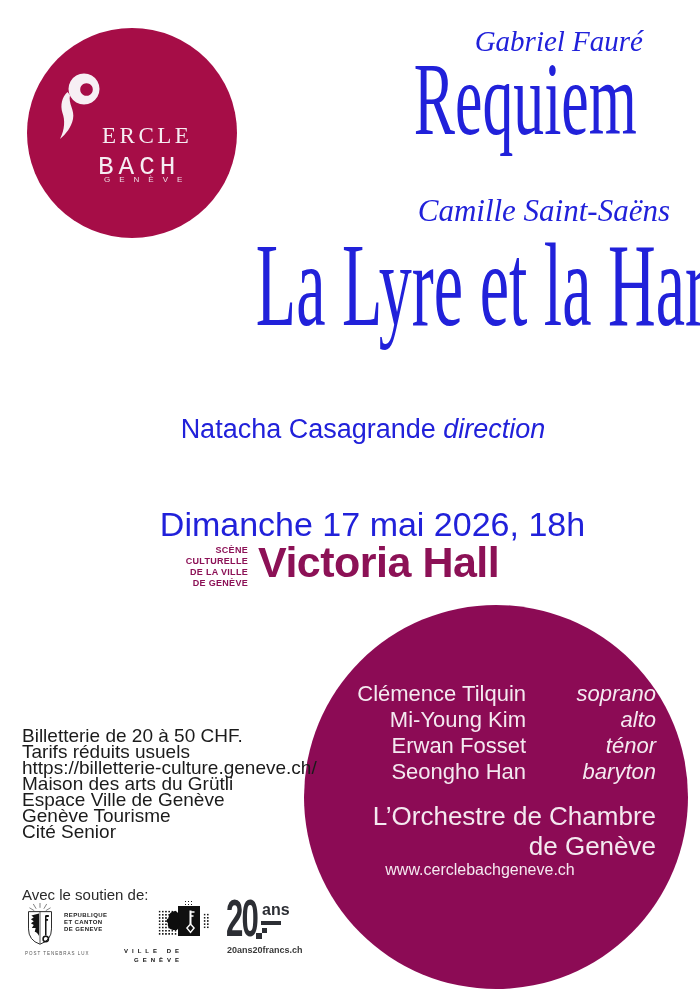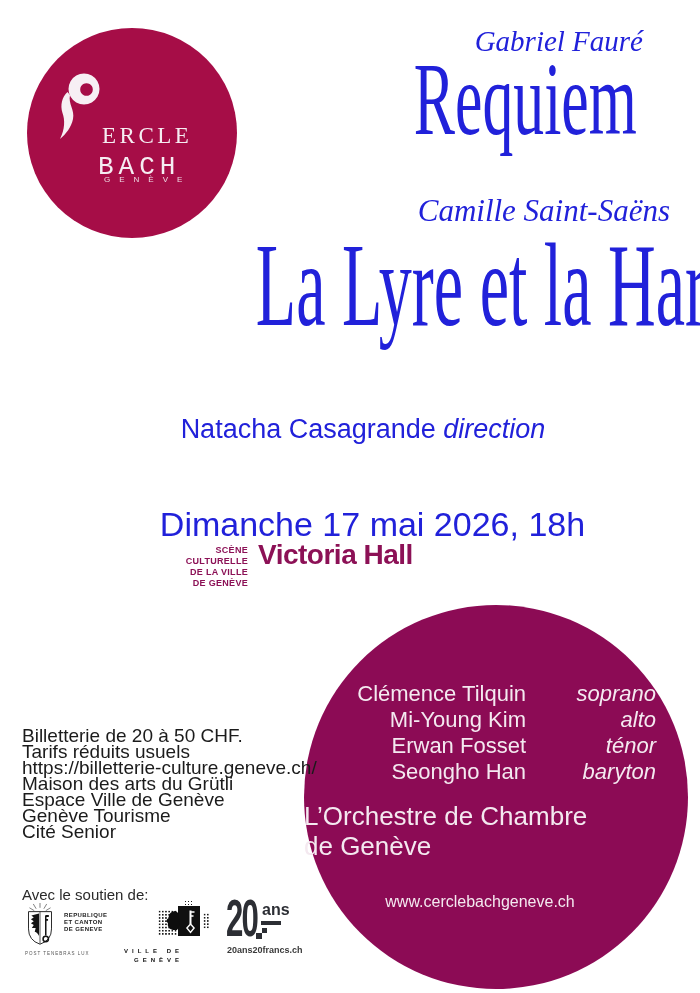--- a/index.html
+++ b/index.html
@@ -39,32 +39,32 @@
     color:var(--blue);font-size:27px;line-height:1.2;}
   .conductor-role{font-style:italic;}
 
   .date-line{position:absolute;top:504px;left:45px;width:655px;text-align:center;
     color:var(--blue);font-size:34px;line-height:1.2;}
 
   
   .venue-tag{position:absolute;top:545px;right:452px;text-align:right;color:var(--purple);
     font-size:9px;font-weight:bold;line-height:11px;letter-spacing:.3px;}
   .venue-name{position:absolute;top:541px;left:258px;color:var(--purple);
-    font-size:28px;font-weight:bold;line-height:1;letter-spacing:-.5px;}
+    font-size:43px;font-weight:bold;line-height:1;letter-spacing:-.5px;}
 
   
   .big-circle{position:absolute;left:304px;top:605px;width:384px;height:384px;border-radius:50%;
     background:var(--circle-purple);color:#F4E9F0;}
   .circle-inner{padding:76px 32px 0 0;}
   .soloists{display:grid;grid-template-columns:222px 1fr;column-gap:7px;
     font-size:22px;line-height:26px;}
   .soloists .s-name{text-align:right;}
   .soloists .s-voice{font-style:italic;text-align:right;}
-  .orchestra{margin-top:16px;text-align:left;font-size:26px;line-height:30px;}
-  .website{margin-top:32px;text-align:center;font-size:16px;}
+  .orchestra{margin-top:16px;text-align:right;font-size:26px;line-height:30px;}
+  .website{text-align:center;font-size:16px;}
 
   
   .tickets{position:absolute;left:22px;top:728px;color:var(--ink);font-size:19px;line-height:16px;}
 
   
   .sponsor-heading{position:absolute;left:22px;top:886px;font-size:15px;color:#2a2a2a;}
   .canton-arms{position:absolute;left:25px;top:903px;width:30px;height:46px;}
   .canton-text{position:absolute;left:64px;top:912px;font-size:6px;font-weight:bold;
     line-height:7px;letter-spacing:.4px;color:#222;}
   .canton-motto{position:absolute;left:25px;top:951px;font-size:4.5px;letter-spacing:1px;color:#555;}

